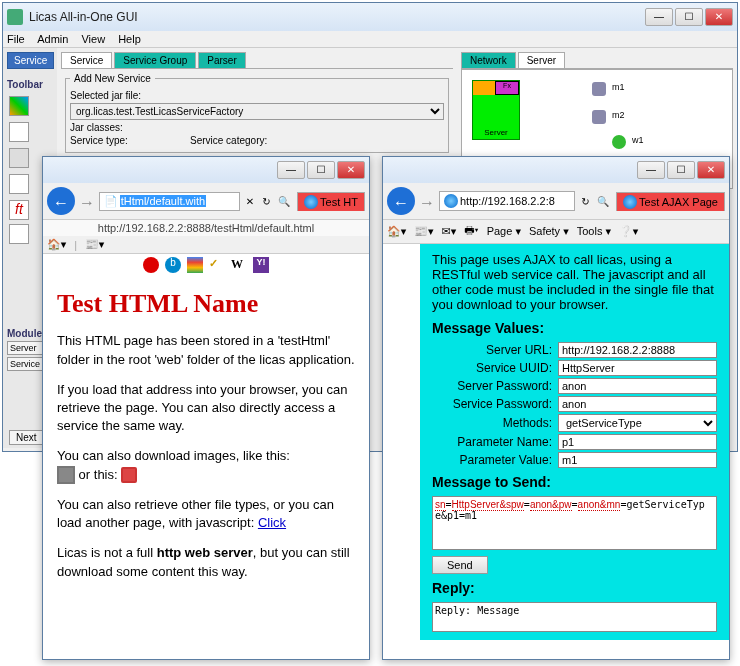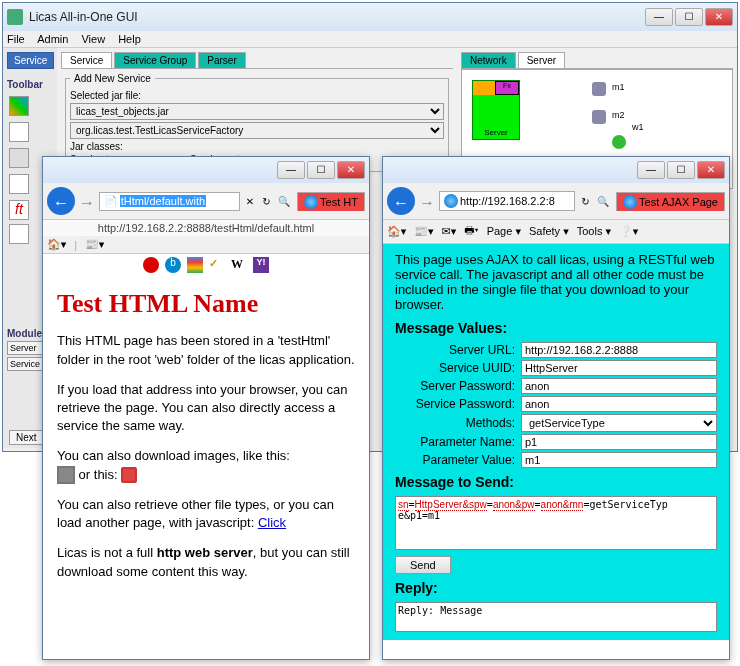--- a/index.html
+++ b/index.html
@@ -61,21 +61,21 @@
 .left-content h1 { color: #c00; font-size: 26px; font-weight: bold; margin-bottom: 10px; font-family: "Times New Roman", serif; }
 .left-content p { margin-bottom: 12px; }
 .url-hint { text-align: center; font-size: 11px; color: #444; padding: 2px 0; background: #f9f9f9; }
 .icon-row { display: flex; gap: 6px; justify-content: center; padding: 3px; }
 .se-icon { width: 16px; height: 16px; }
 .inline-img { display: inline-block; width: 18px; height: 18px; border: 2px solid #777; background: #888; vertical-align: middle; }
 .inline-info { display: inline-block; width: 16px; height: 16px; border: 2px solid #c33; background: #d44; vertical-align: middle; border-radius: 2px; }
 .link { color: #00c; text-decoration: underline; }
 
 
-.right-content { background: #00e4e4; padding: 8px 12px; font-size: 12px; font-family: "Times New Roman", serif; }
+.right-content { background: #00e4e4; padding: 8px 12px; font-size: 12px; font-family: "Times New Roman", serif; margin-left: 37px; }
 .right-content p { margin-bottom: 8px; font-size: 13px; }
 .sect-h { font-weight: bold; font-size: 14px; margin: 6px 0; }
 .frm { display: grid; grid-template-columns: 120px 1fr; gap: 2px 6px; align-items: center; font-size: 12px; }
 .frm label { text-align: right; }
 .frm input, .frm select { border: 1px solid #888; background: #fff; padding: 1px 3px; font-size: 11px; font-family: Arial; }
 .btn-row { display: flex; gap: 12px; justify-content: center; margin: 6px 0; }
 .btn { background: linear-gradient(#f8f8f8,#ddd); border: 1px solid #999; padding: 2px 14px; font-size: 11px; }
 .msg-box { width: 100%; height: 54px; border: 1px solid #888; background: #fff; font-family: monospace; font-size: 10px; padding: 2px; }
 .msg-box .u { color: #c00; border-bottom: 1px dotted #c00; }
 .reply-box { width: 100%; height: 30px; border: 1px solid #888; background: #fff; font-family: monospace; font-size: 10px; padding: 2px; }
@@ -119,23 +119,20 @@
         <div class="tab active">Service</div>
         <div class="tab">Service Group</div>
         <div class="tab">Parser</div>
       </div>
       <fieldset class="fieldset">
         <legend>Add New Service</legend>
         <div class="form-row">
             <label>Selected jar file:</label>
           </div>
         <div class="form-row">
-            <select><option>licas_test_objects.jar</option></select>
-          </div>
-        <div class="form-row">
             <select><option>org.licas.test.TestLicasServiceFactory</option></select>
           </div>
         <div class="form-row">
             <label>Jar classes:</label>
           </div>
         <div class="form-row">
           <label>Service type:</label>
           <span style="width:40px"></span>
           <label>Service category:</label>
         </div>
@@ -152,21 +149,21 @@
               <div class="c1"></div>
               <div class="c3">Fx</div>
             </div>
           <span>Server</span>
         </div>
         <div class="node" style="left:130px;top:12px;background:#88a"></div>
         <span class="node-lbl" style="left:150px;top:12px">m1</span>
         <div class="node" style="left:130px;top:40px;background:#88a"></div>
         <span class="node-lbl" style="left:150px;top:40px">m2</span>
         <div class="node" style="left:150px;top:65px;background:#3b3;border-radius:50%"></div>
-        <span class="node-lbl" style="left:170px;top:52px">w1</span>
+        <span class="node-lbl" style="left:170px;top:65px">w1</span>
         <div class="node" style="left:150px;top:88px;background:#3b3;border-radius:50%"></div>
         <span class="node-lbl" style="left:170px;top:88px">w2</span>
       </div>
     </div>
   </div>
   <span class="nxt-btn">Next</span>
 </div>
 
 <div class="browser" style="left:42px;top:156px;width:328px;height:504px">
   <div class="b-title">

